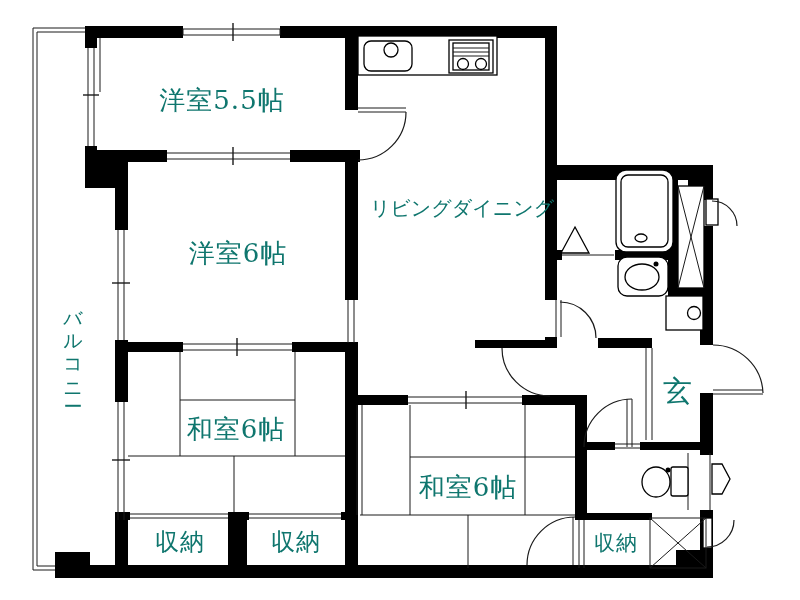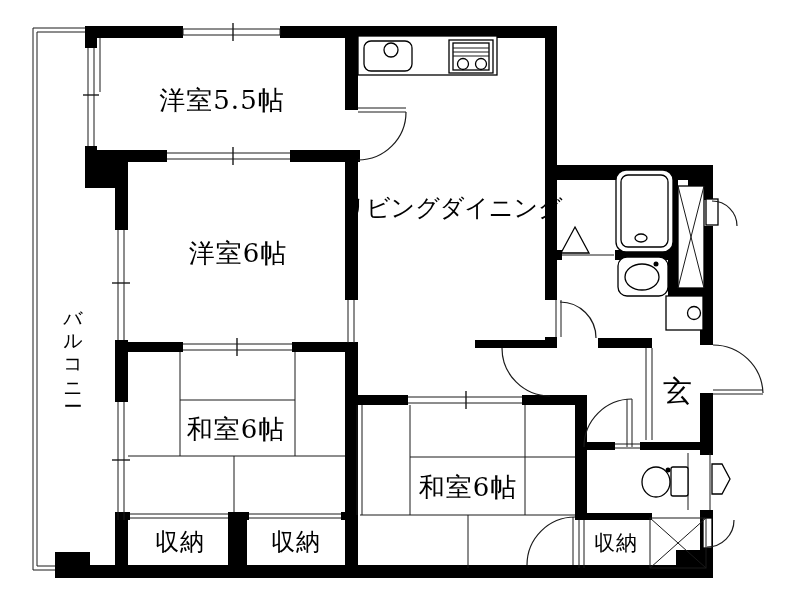--- a/index.html
+++ b/index.html
@@ -1,22 +1,22 @@
 <!DOCTYPE html>
 <html><head>
 <meta charset="utf-8">
 <style>
   html,body{margin:0;padding:0;background:#fff;}
   .plan{position:relative;width:800px;height:600px;background:#ffffff;overflow:hidden;
         font-family:"DejaVu Serif","Liberation Serif",serif;}
   .plan svg{position:absolute;left:0;top:0;}
-  .lbl{position:absolute;transform:translate(-50%,-50%);color:#000000;white-space:nowrap;
+  .lbl{position:absolute;transform:translate(-50%,-50%);color:#0f766e;white-space:nowrap;
        font-weight:500;letter-spacing:1px;}
   .lbl-room{font-size:26px;}
-  .lbl-ldk{font-size:24px;text-align:center;line-height:31px;letter-spacing:0px;}
+  .lbl-ldk{font-size:20px;text-align:center;line-height:31px;letter-spacing:0px;margin-left:10px;}
   .lbl-storage{font-size:24px;}
   .lbl-storage-sm{font-size:21px;}
   .lbl-entrance{font-size:29px;}
   .lbl-balcony{font-size:19px;writing-mode:vertical-rl;letter-spacing:3px;}
   .wall{fill:#000;}
   .thin{stroke:#1a1a1a;stroke-width:1;fill:none;}
   .thin2{stroke:#1a1a1a;stroke-width:1.4;fill:none;}
   .fix{stroke:#000;stroke-width:1.3;fill:#fff;}
   .arc{stroke:#1a1a1a;stroke-width:1.2;fill:none;}
 </style>

